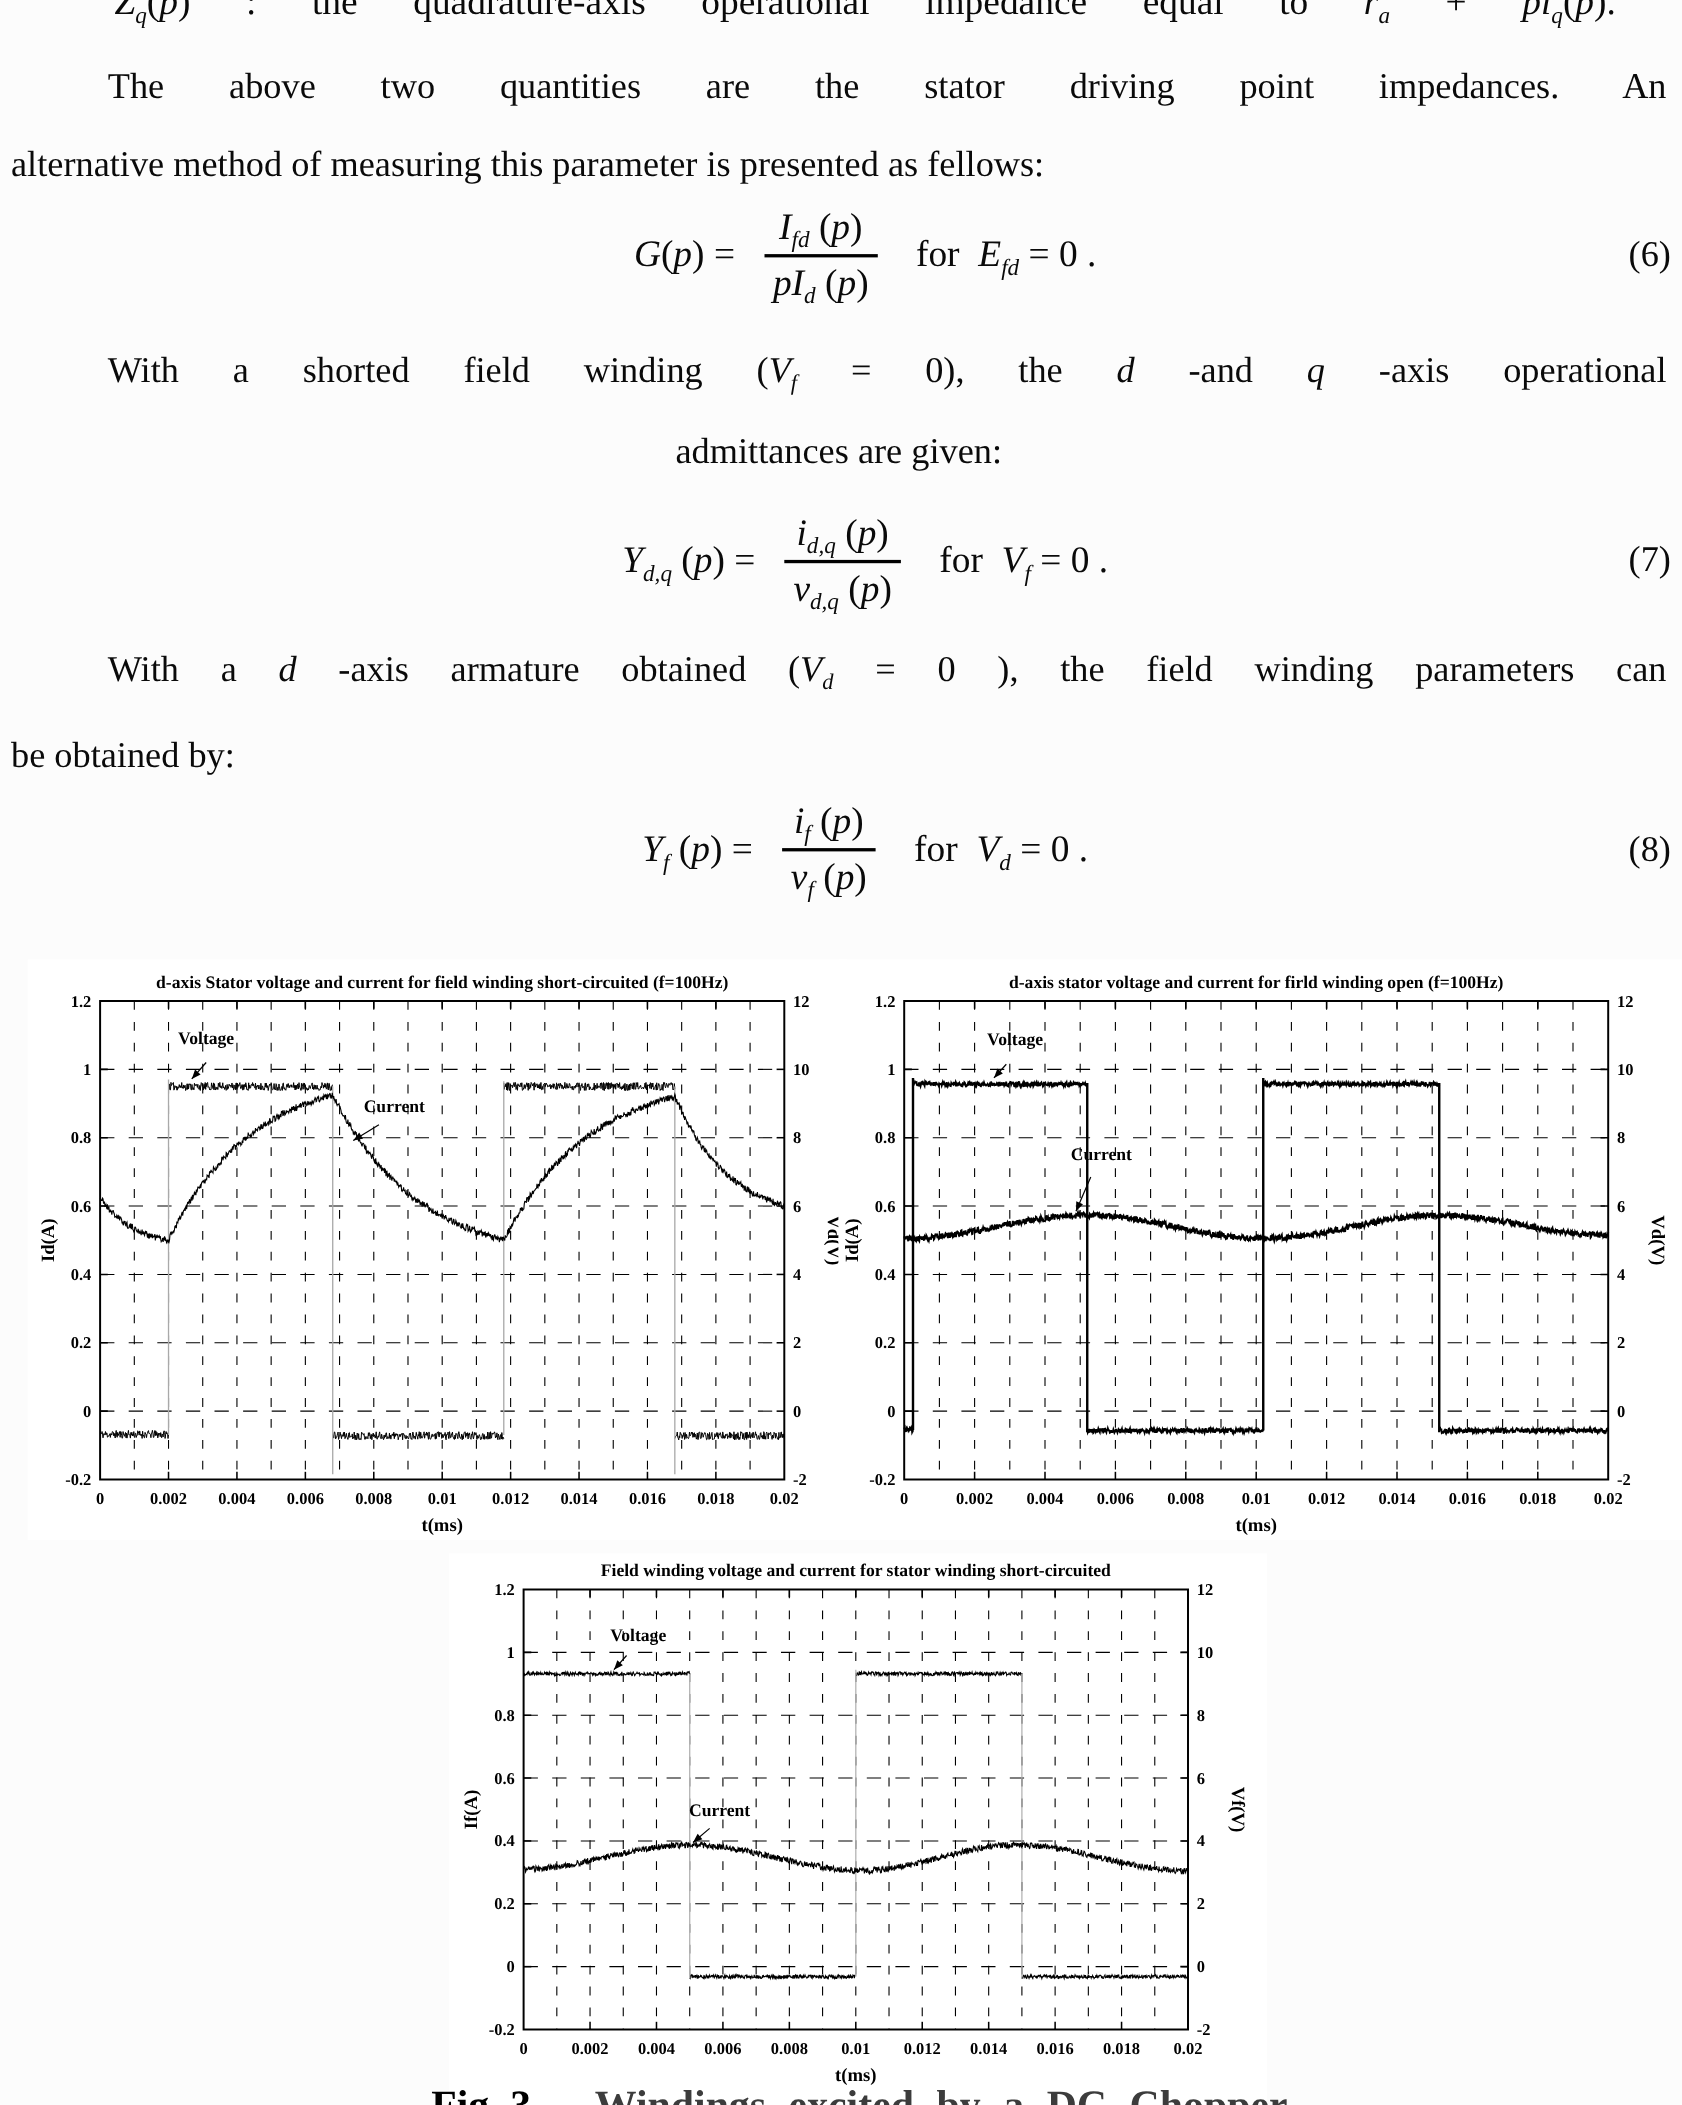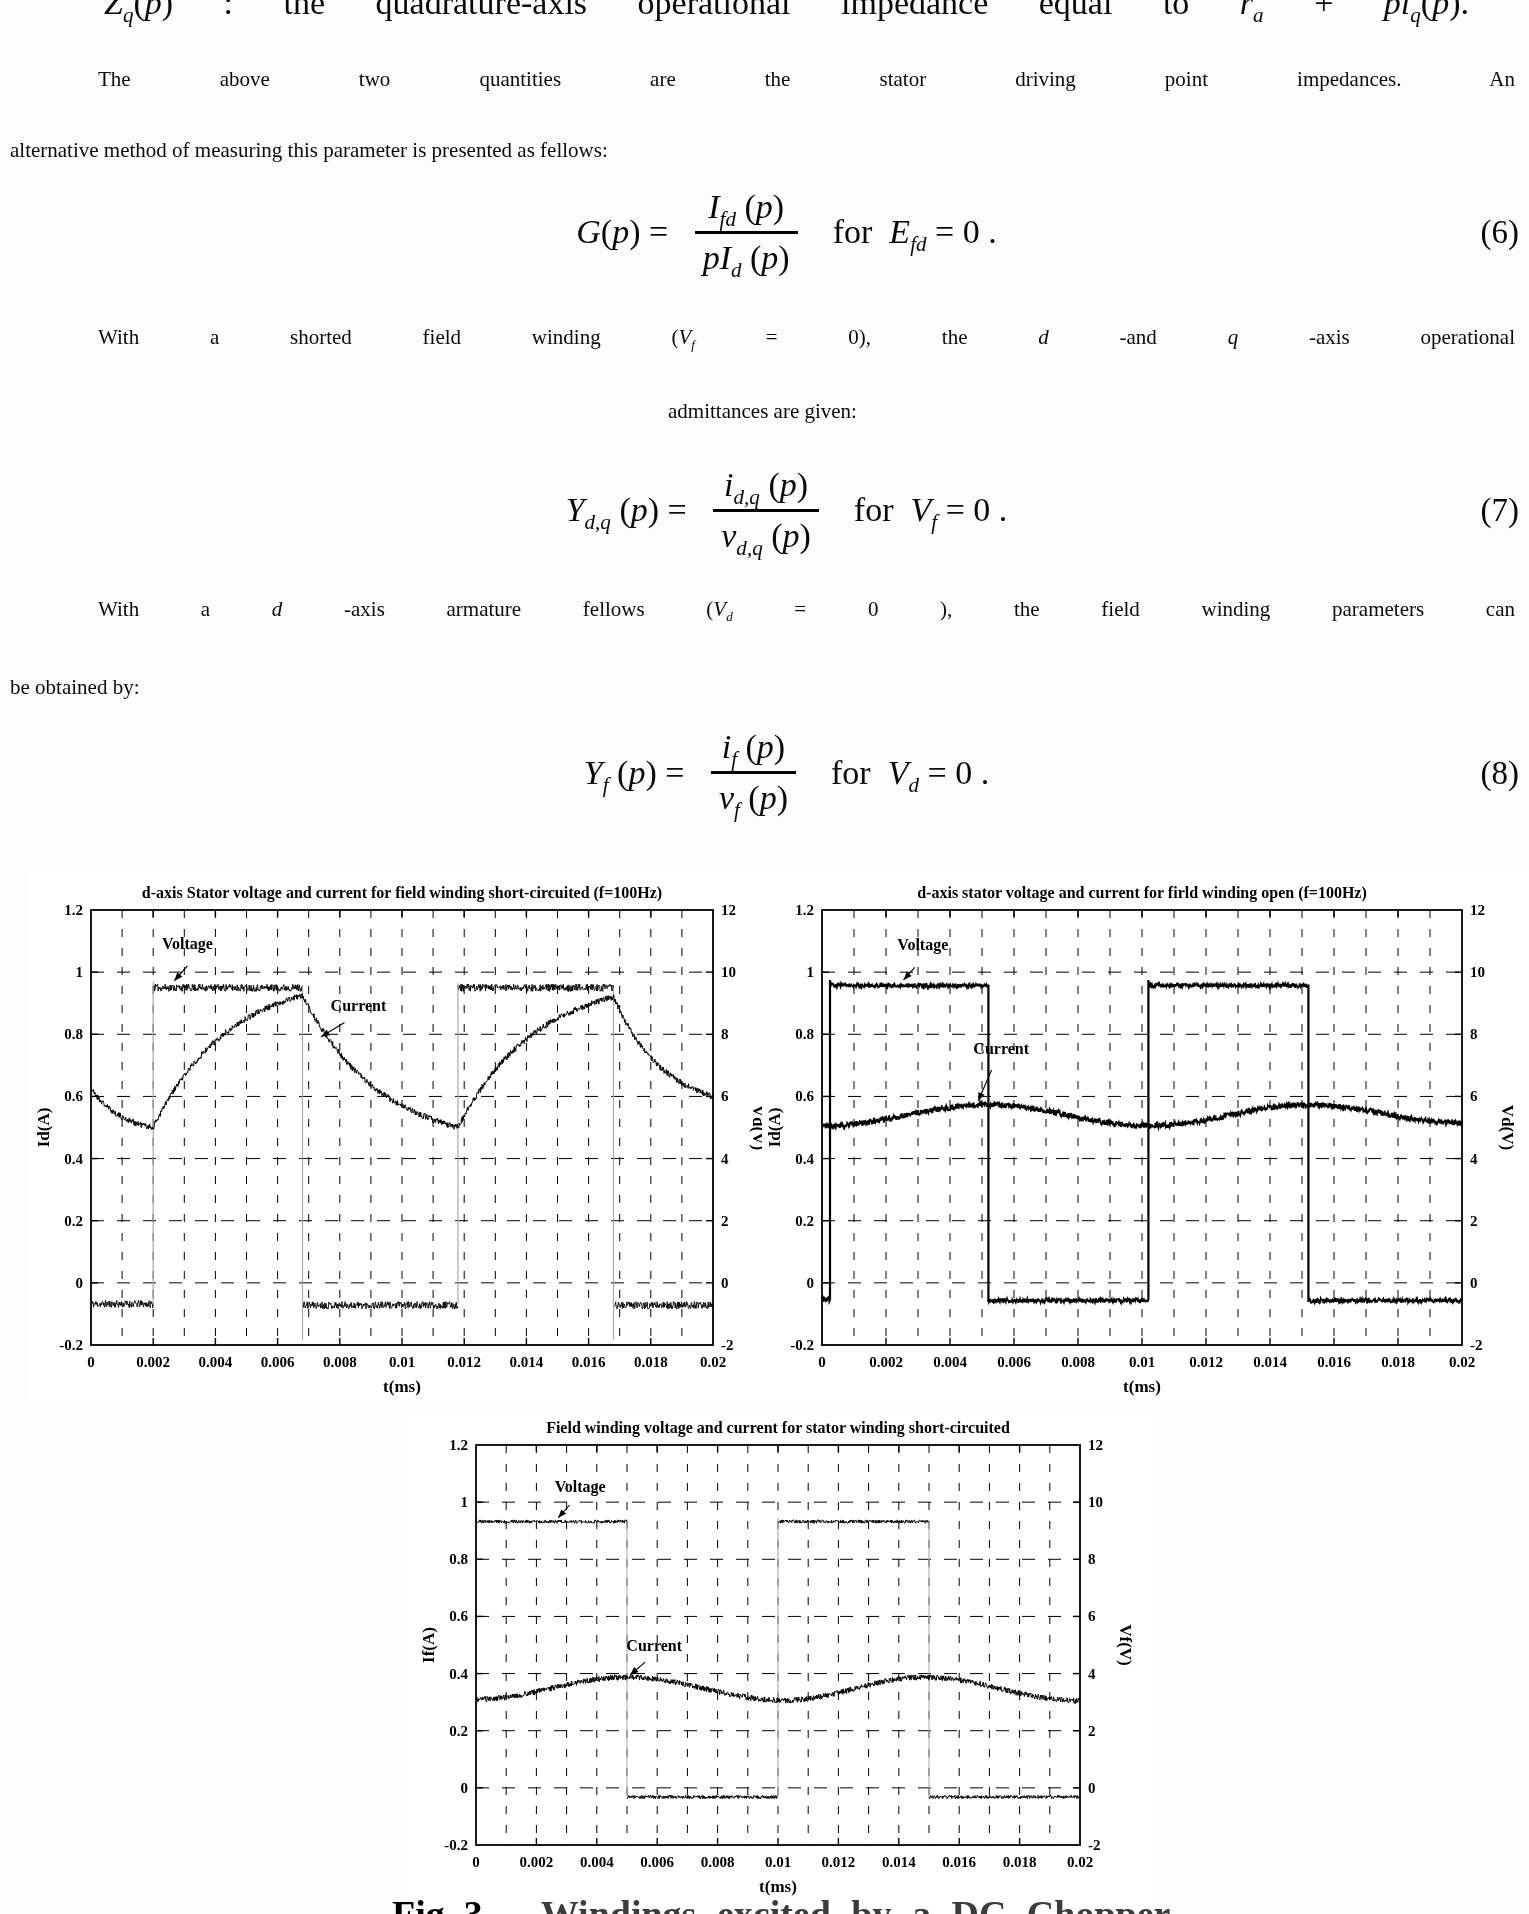--- a/index.html
+++ b/index.html
@@ -1,18 +1,18 @@
 <!DOCTYPE html>
 <html><head>
 <meta charset="utf-8">
 <style>
   html,body{margin:0;padding:0;background:#ffffff;}
   #page{position:relative;width:1529px;height:1914px;background:#fcfcfc;overflow:hidden;
         font-family:"Liberation Serif","DejaVu Serif",serif;color:#0a0a0a;}
-  .tline{position:absolute;left:10px;right:14px;font-size:21px;line-height:42px;white-space:normal;}
+  .tline{position:absolute;left:10px;right:14px;font-size:33px;line-height:42px;white-space:normal;}
   .tline.big{font-size:34px;}
   .tline .it{font-style:italic;}
   .tline sub,.eq-part sub,.num sub,.den sub{font-size:0.62em;font-style:italic;line-height:0;}
   .justify{text-align:justify;text-align-last:justify;}
   .indent{text-indent:88px;}
   .equation{position:absolute;left:0;right:0;}
   .eq-row{display:flex;justify-content:center;align-items:center;font-size:34px;white-space:pre;padding-left:44px;}
   .eq-row .it{font-style:italic;}
   .frac{display:inline-flex;flex-direction:column;align-items:center;margin:0 18px;}
   .frac .num,.frac .den{padding:0 8px;}
@@ -55,21 +55,21 @@
       <span class="frac">
         <span class="num"><span class="it">i</span><sub>d,q</sub><span> (</span><span class="it">p</span><span>)</span></span>
         <span class="bar"></span>
         <span class="den"><span class="it">v</span><sub>d,q</sub><span> (</span><span class="it">p</span><span>)</span></span>
       </span>
       <span class="eq-part"><span>  for  </span><span class="it">V</span><sub>f</sub><span> = 0 .</span></span>
     </div>
     <span class="eq-number">(7)</span>
   </div>
 
-  <div class="tline justify indent" style="top:588px;"><span>With a </span><span class="it">d</span><span> -axis armature fellows (</span><span class="it">V</span><sub>d</sub><span> = 0 ), the field winding parameters can</span></div>
+  <div class="tline justify indent" style="top:588px;"><span>With a </span><span class="it">d</span><span> -axis armature obtained (</span><span class="it">V</span><sub>d</sub><span> = 0 ), the field winding parameters can</span></div>
   <div class="tline" style="top:618px;margin-top:48px;"><span>be obtained by:</span></div>
 
   <div class="equation" style="top:690px;height:165px;">
     <div class="eq-row" style="height:100%;">
       <span class="eq-part"><span class="it">Y</span><sub>f</sub><span> (</span><span class="it">p</span><span>) = </span></span>
       <span class="frac">
         <span class="num"><span class="it">i</span><sub>f</sub><span> (</span><span class="it">p</span><span>)</span></span>
         <span class="bar"></span>
         <span class="den"><span class="it">v</span><sub>f</sub><span> (</span><span class="it">p</span><span>)</span></span>
       </span>

